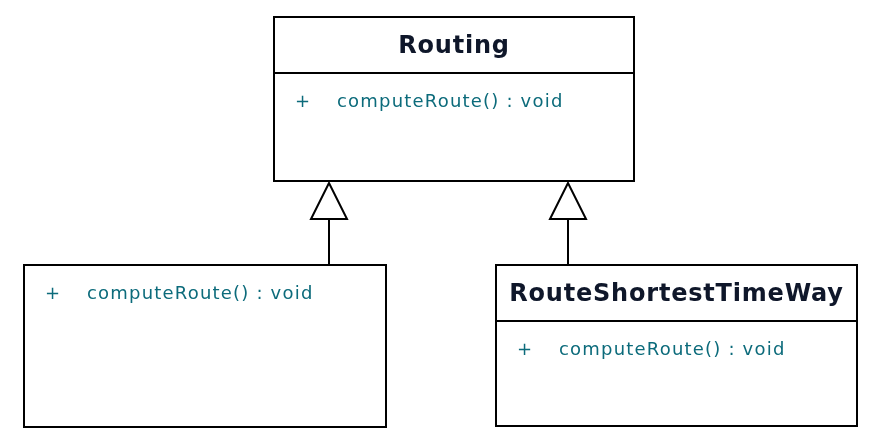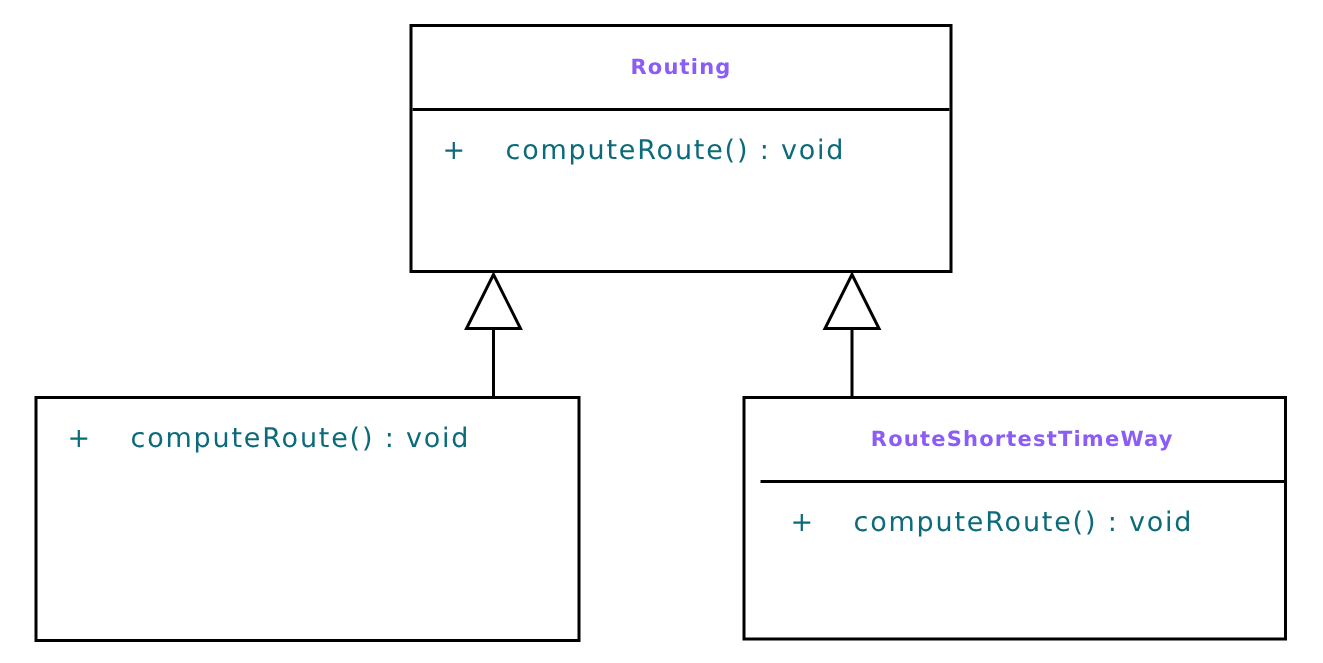--- a/index.html
+++ b/index.html
@@ -22,23 +22,23 @@
     box-sizing: border-box;
     display: flex;
     flex-direction: column;
   }
   .uml-class-title {
     border-bottom: 2px solid #000000;
     display: flex;
     align-items: center;
     justify-content: center;
     font-weight: bold;
-    font-size: 14px;
+    font-size: 24px;
     letter-spacing: 0.8px;
-    color: #8b5cf6;
+    color: #0f172a;
     flex: 0 0 auto;
   }
   .uml-class-methods {
     flex: 1 1 auto;
     padding: 16px 0 0 20px;
   }
   .uml-method {
     display: flex;
     align-items: baseline;
     font-size: 18px;
@@ -48,21 +48,21 @@
   }
   .uml-method .vis {
     width: 42px;
     flex: 0 0 auto;
   }
   
   #class-routing            { left: 273px; top: 16px;  width: 362px; height: 166px; }
   #class-routing .uml-class-title { height: 54px; }
   #class-shortest-path      { left: 23px;  top: 264px; width: 364px; height: 164px; }
   #class-shortest-path .uml-class-title { height: 56px; }
-  #class-shortest-time-way  { left: 495px; top: 264px; width: 363px; height: 163px; padding-left: 10px; }
+  #class-shortest-time-way  { left: 495px; top: 264px; width: 363px; height: 163px; }
   #class-shortest-time-way .uml-class-title { height: 54px; }
 
   .connector {
     position: absolute;
     width: 40px;
     height: 82px;
     top: 182px;
   }
   #connector-left  { left: 309px; }
   #connector-right { left: 548px; }

